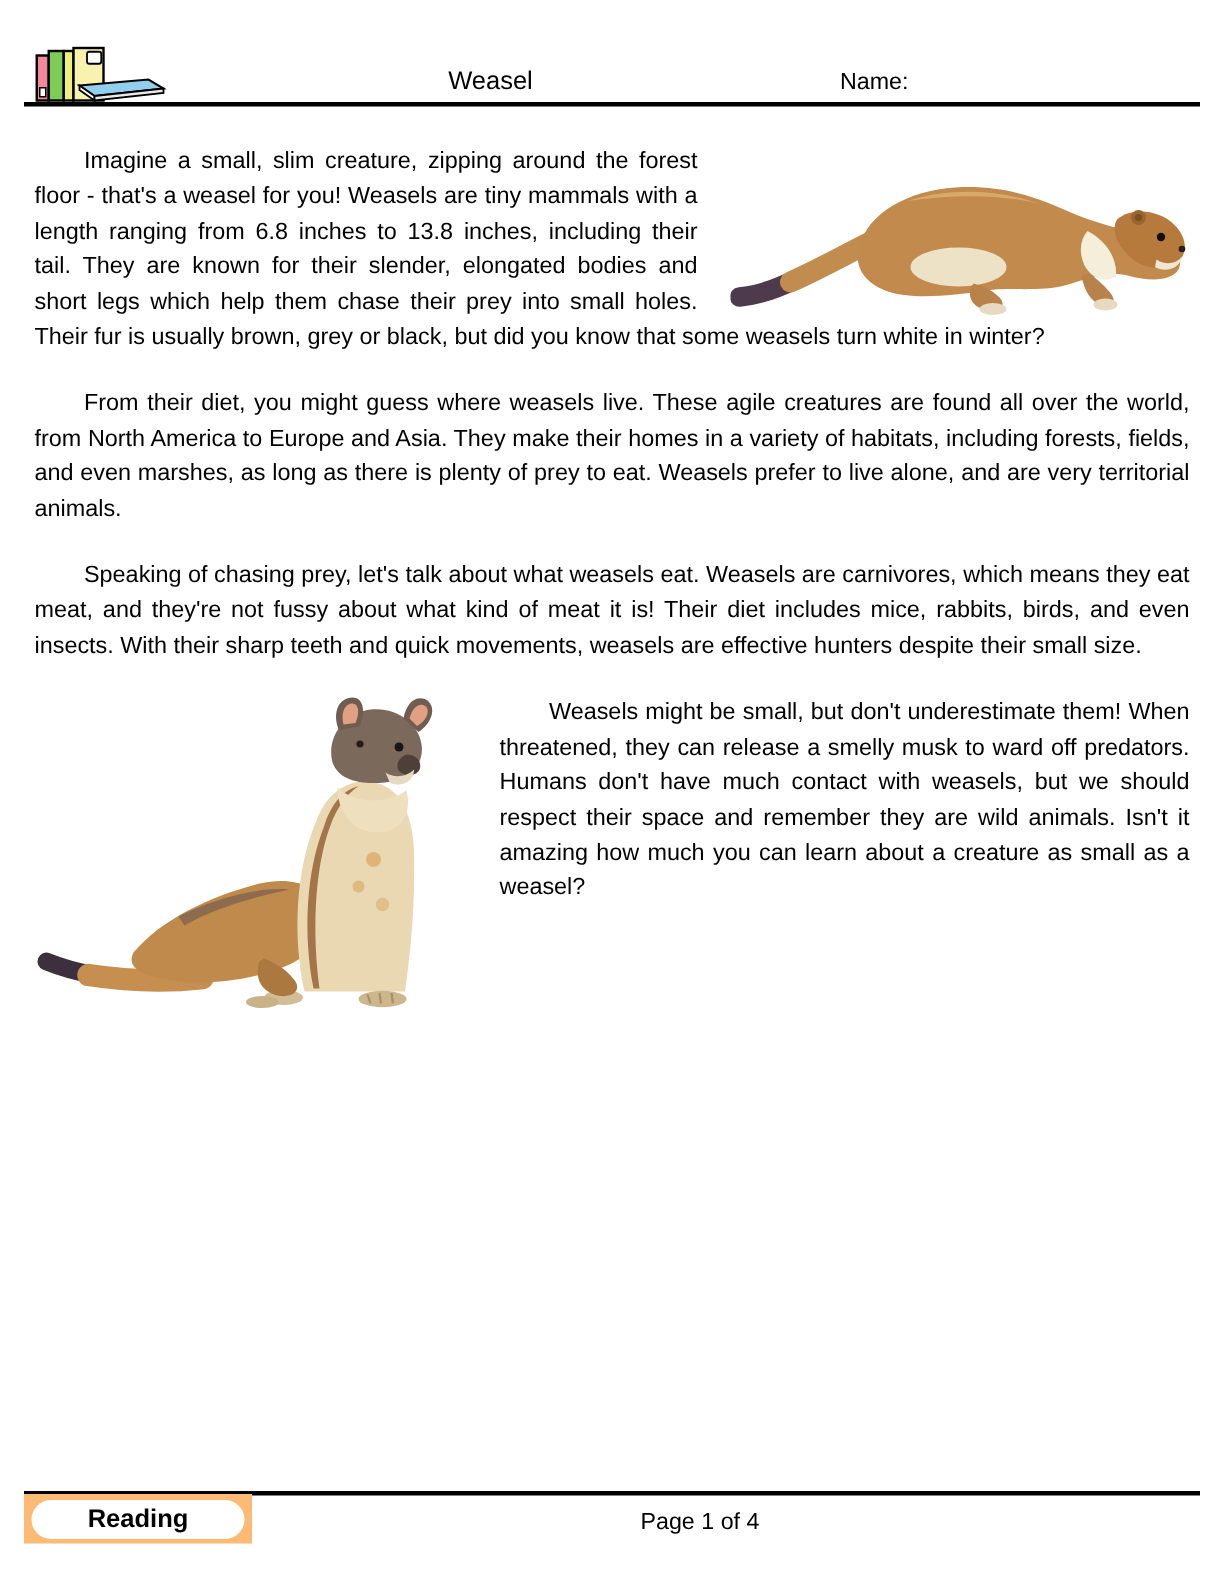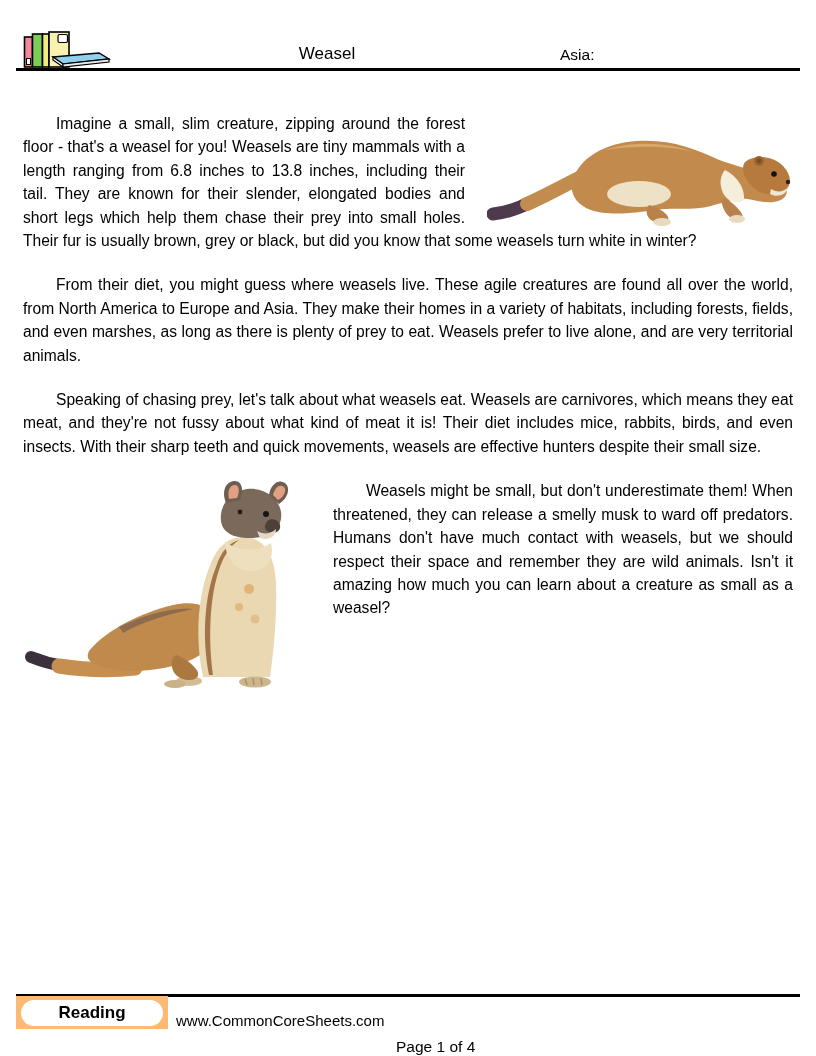--- a/index.html
+++ b/index.html
@@ -13,41 +13,41 @@
     position:absolute; top:44px; left:327px; transform:translateX(-50%);
     font-size:17px; white-space:nowrap;
   }
   .name-label { position:absolute; top:46px; left:560px; font-size:15.5px; }
   .header-rule { position:absolute; top:68px; left:16px; width:784px; height:3px; background:#000; }
   .logo { position:absolute; left:22px; top:21px; width:90px; height:47px; }
   .logo svg { display:block; width:100%; height:100%; }
 
   
   .content {
-    position:absolute; top:112px; left:23px; width:770px;
+    position:absolute; top:96px; left:23px; width:770px;
     font-size:15.6px; line-height:23.4px; text-align:justify;
   }
   .para { text-indent:33px; margin:0 0 21px 0; }
   .img-right { float:right; width:306px; height:115px; margin:0 0 2px 22px; }
   .img-left  { float:left;  width:297px; height:211px; margin:0 13px 0 0; }
   .img-right svg, .img-left svg { display:block; width:100%; height:100%; }
 
   
   .footer-rule { position:absolute; top:994px; left:16px; width:784px; height:3px; background:#000; }
   .badge-box {
     position:absolute; left:16px; top:996px; width:152px; height:33px;
     background:#fdba74; display:flex; align-items:center; justify-content:center;
   }
   .badge-pill {
     background:#fff; border-radius:14px; width:142px; height:26px;
     display:flex; align-items:center; justify-content:center;
     font-weight:bold; font-size:17px; color:#000;
   }
   .website  { position:absolute; left:176px; top:1012px; font-size:15px; }
-  .page-num { position:absolute; left:396px; top:1006px; font-size:15.5px;margin-top:32px; }
+  .page-num { position:absolute; left:427px; top:1006px; font-size:15.5px; }
 </style>
 </head>
 <body>
 
 <div class="page">
 
   <div class="logo">
     <svg viewBox="0 0 90 47" aria-hidden="true">
 
       <rect x="2.5" y="16" width="8" height="30" fill="#f2889a" stroke="#000" stroke-width="1.6"></rect>
@@ -59,21 +59,21 @@
 
       <rect x="27" y="11" width="20" height="35" fill="#f8f2ae" stroke="#000" stroke-width="1.6"></rect>
       <rect x="36" y="13.5" width="9.5" height="8" rx="1.5" fill="#fff" stroke="#000" stroke-width="1.2"></rect>
 
       <path d="M31 36 L77 32 L87 38 L41 43 Z" fill="#90d0ee" stroke="#000" stroke-width="1.4"></path>
       <path d="M31 36 L41 43 L41 46 L31 39 Z" fill="#ffffff" stroke="#000" stroke-width="1.2"></path>
       <path d="M41 43 L87 38 L87 41 L41 46 Z" fill="#eaeaea" stroke="#000" stroke-width="1.2"></path>
     </svg>
   </div>
   <div class="header-title">Weasel</div>
-  <div class="name-label">Asia:</div>
+  <div class="name-label">Name:</div>
   <div class="header-rule"></div>
 
   <div class="content">
 
     <div class="para">
       <span class="img-right">
         <svg viewBox="0 0 306 115" aria-hidden="true">
           <path d="M6 102 C 18 101 30 97 44 90" stroke="#4d3a4d" stroke-width="13" fill="none" stroke-linecap="round"></path>
           <path d="M40 92 C 58 84 76 74 94 65" stroke="#c18c4e" stroke-width="14" fill="none" stroke-linecap="round"></path>
           <path d="M86 68 C 92 46 118 31 150 29 C 184 27 208 37 230 47 C 250 55 268 58 283 63 C 297 68 302 75 299 83 C 295 91 281 92 266 88 C 251 84 238 90 224 94 C 206 99 186 95 168 98 C 149 101 120 104 104 98 C 88 92 82 80 86 68 Z" fill="#c28a4c"></path>
@@ -134,16 +134,15 @@
       </span>
       <span>Weasels might be small, but don't underestimate them! When threatened, they can release a smelly musk to ward off predators. Humans don't have much contact with weasels, but we should respect their space and remember they are wild animals. Isn't it amazing how much you can learn about a creature as small as a weasel?</span>
     </div>
 
   </div>
 
   <div class="footer-rule"></div>
   <div class="badge-box">
     <div class="badge-pill">Reading</div>
   </div>
-  <div class="website">www.CommonCoreSheets.com</div>
   <div class="page-num">Page 1 of 4</div>
 
 </div>
 
 </body></html>

